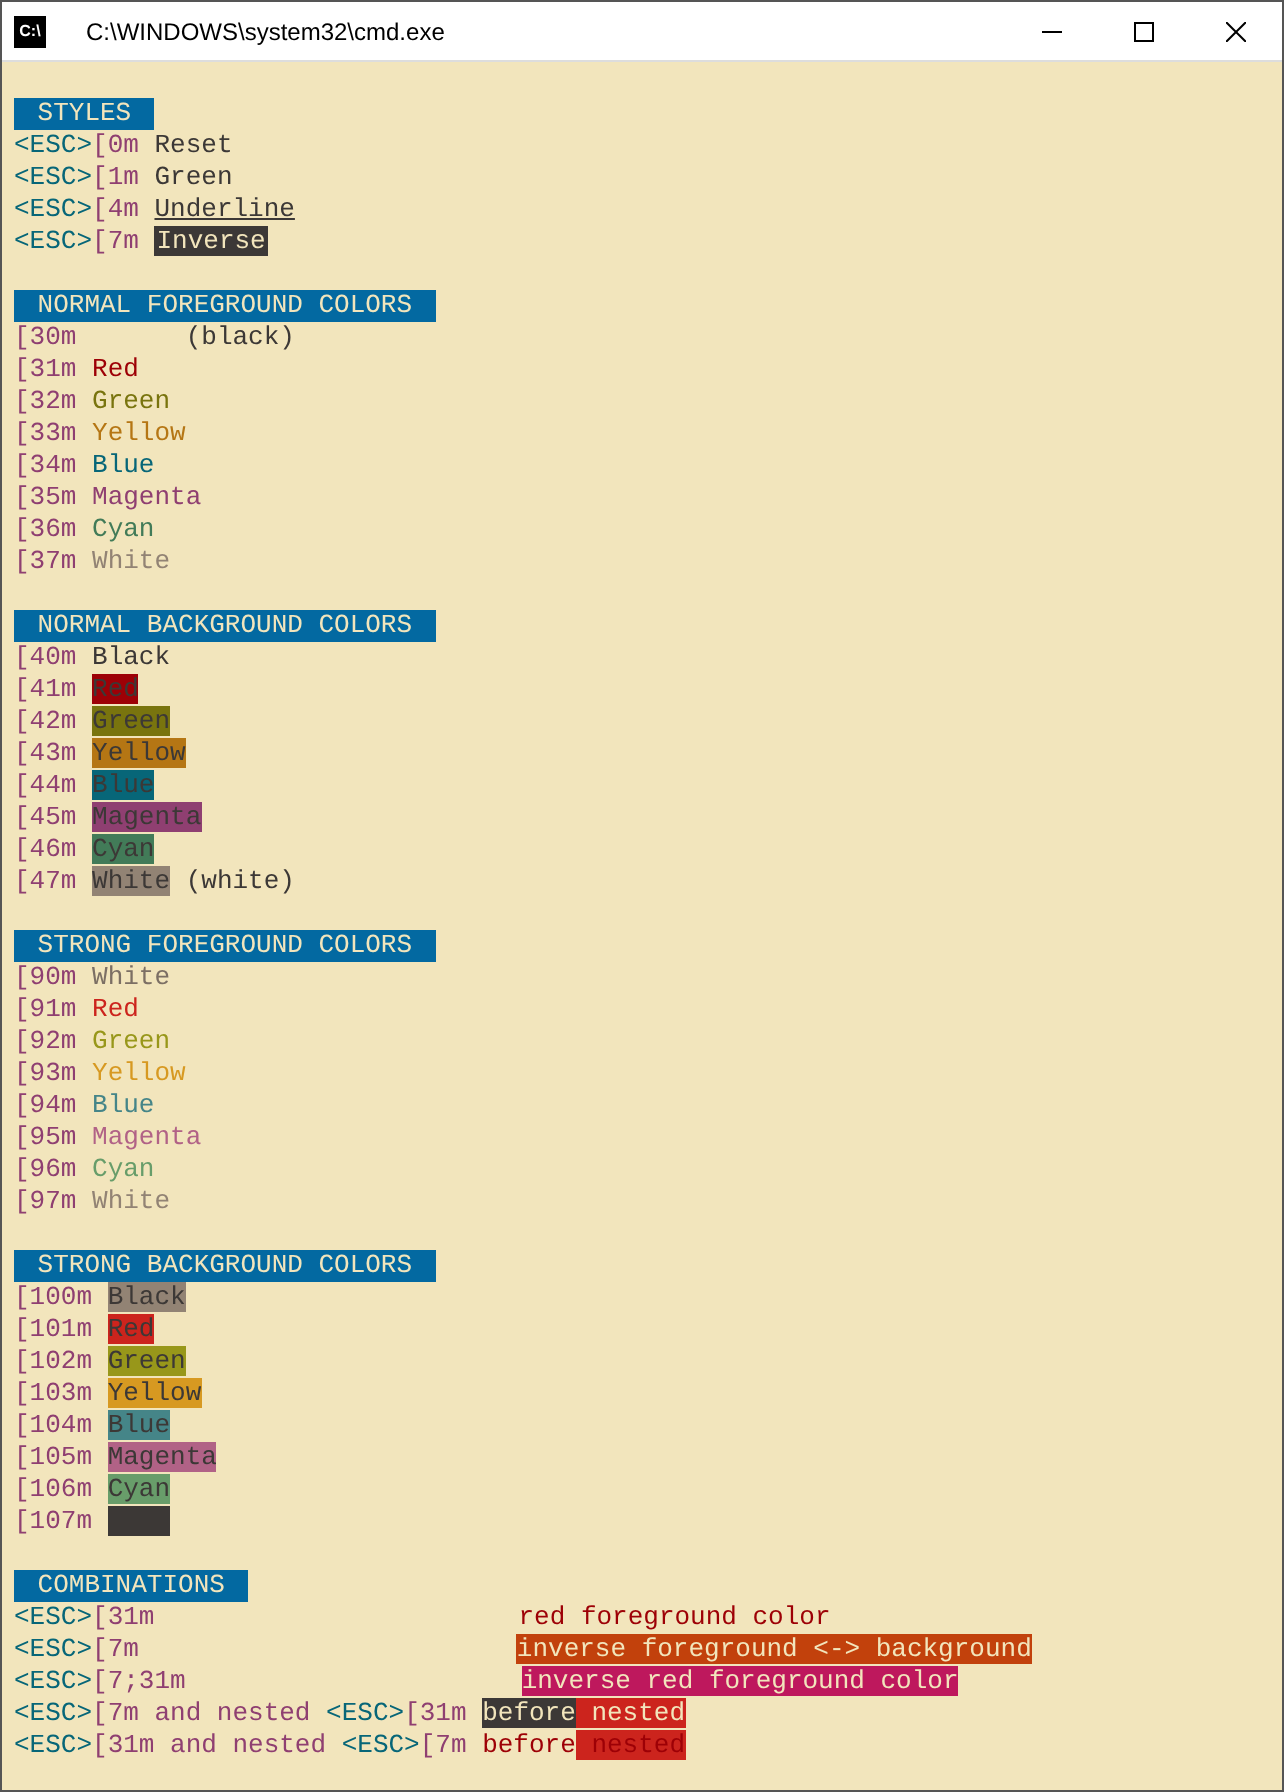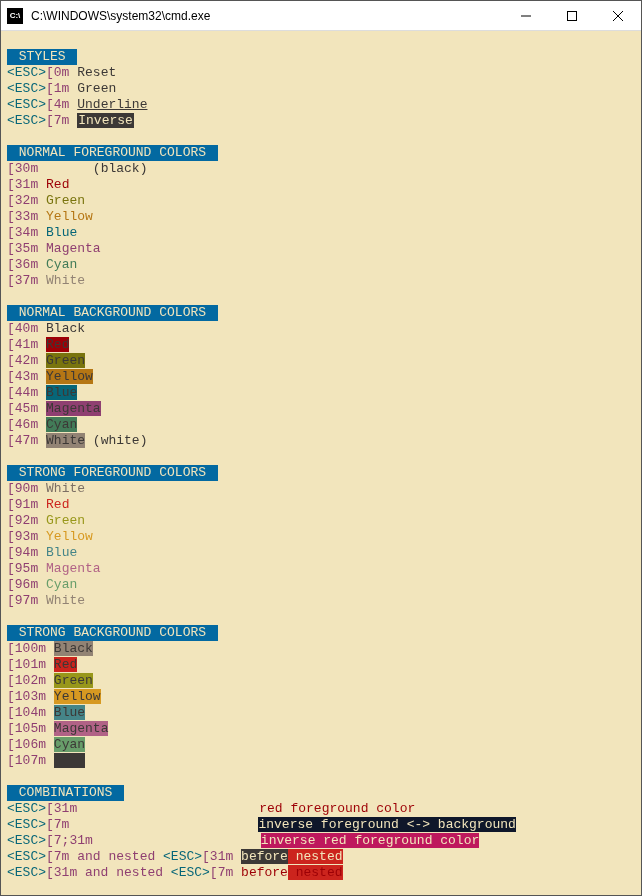--- a/index.html
+++ b/index.html
@@ -28,21 +28,21 @@
     font-family: "Segoe UI", Tahoma, sans-serif;
     font-size: 12px;
   }
   .titlebar-icon {
     width: 16px; height: 16px;
     margin: 0 6px;
     background: #000;
     display:inline-flex;align-items:center;justify-content:center;
     color:#fff;font-size:8px;font-weight:bold;
   }
-  .titlebar-title { flex: 1; padding-left: 2px; color:#000; }
+  .titlebar-title { flex: 1; padding-left: 2px; color:#000;margin-left:12px; }
   .titlebar-buttons { display: flex; }
   .titlebar-btn {
     width: 46px; height: 30px;
     display:flex; align-items:center; justify-content:center;
     color:#000;
   }
   .terminal {
     flex: 1;
     background: #f2e5bc;
     color: #3c3836;
@@ -84,21 +84,21 @@
   .bg-white  { background:#928374; color:#3c3836;}
   .bg-bblack { background:#928374; color:#3c3836;}
   .bg-bred   { background:#cc241d; color:#3c3836;}
   .bg-bgreen { background:#98971a; color:#3c3836;}
   .bg-byellow{ background:#d79921; color:#3c3836;}
   .bg-bblue  { background:#458588; color:#3c3836;}
   .bg-bmagenta{background:#b16286;color:#3c3836;}
   .bg-bcyan  { background:#689d6a; color:#3c3836;}
   .bg-bwhite { background:#3c3836; color:#3c3836;}
   .pad {display:inline-block;}
-  .comb-inv { background:#0f172a; color:#f2e5bc; }
+  .comb-inv { background:#c2410c; color:#f2e5bc; }
   .comb-inv-red { background:#be185d; color:#f2e5bc;margin-top:33px;}
   .comb-before { background:#3c3836; color:#f2e5bc;}
   .comb-nested { background:#cc241d; color:#f2e5bc;}
   .comb-nested2{ color:#9d0006; background:#cc241d;}
 </style>
 </head>
 <body>
 
 <div class="window">
   <div class="titlebar">

